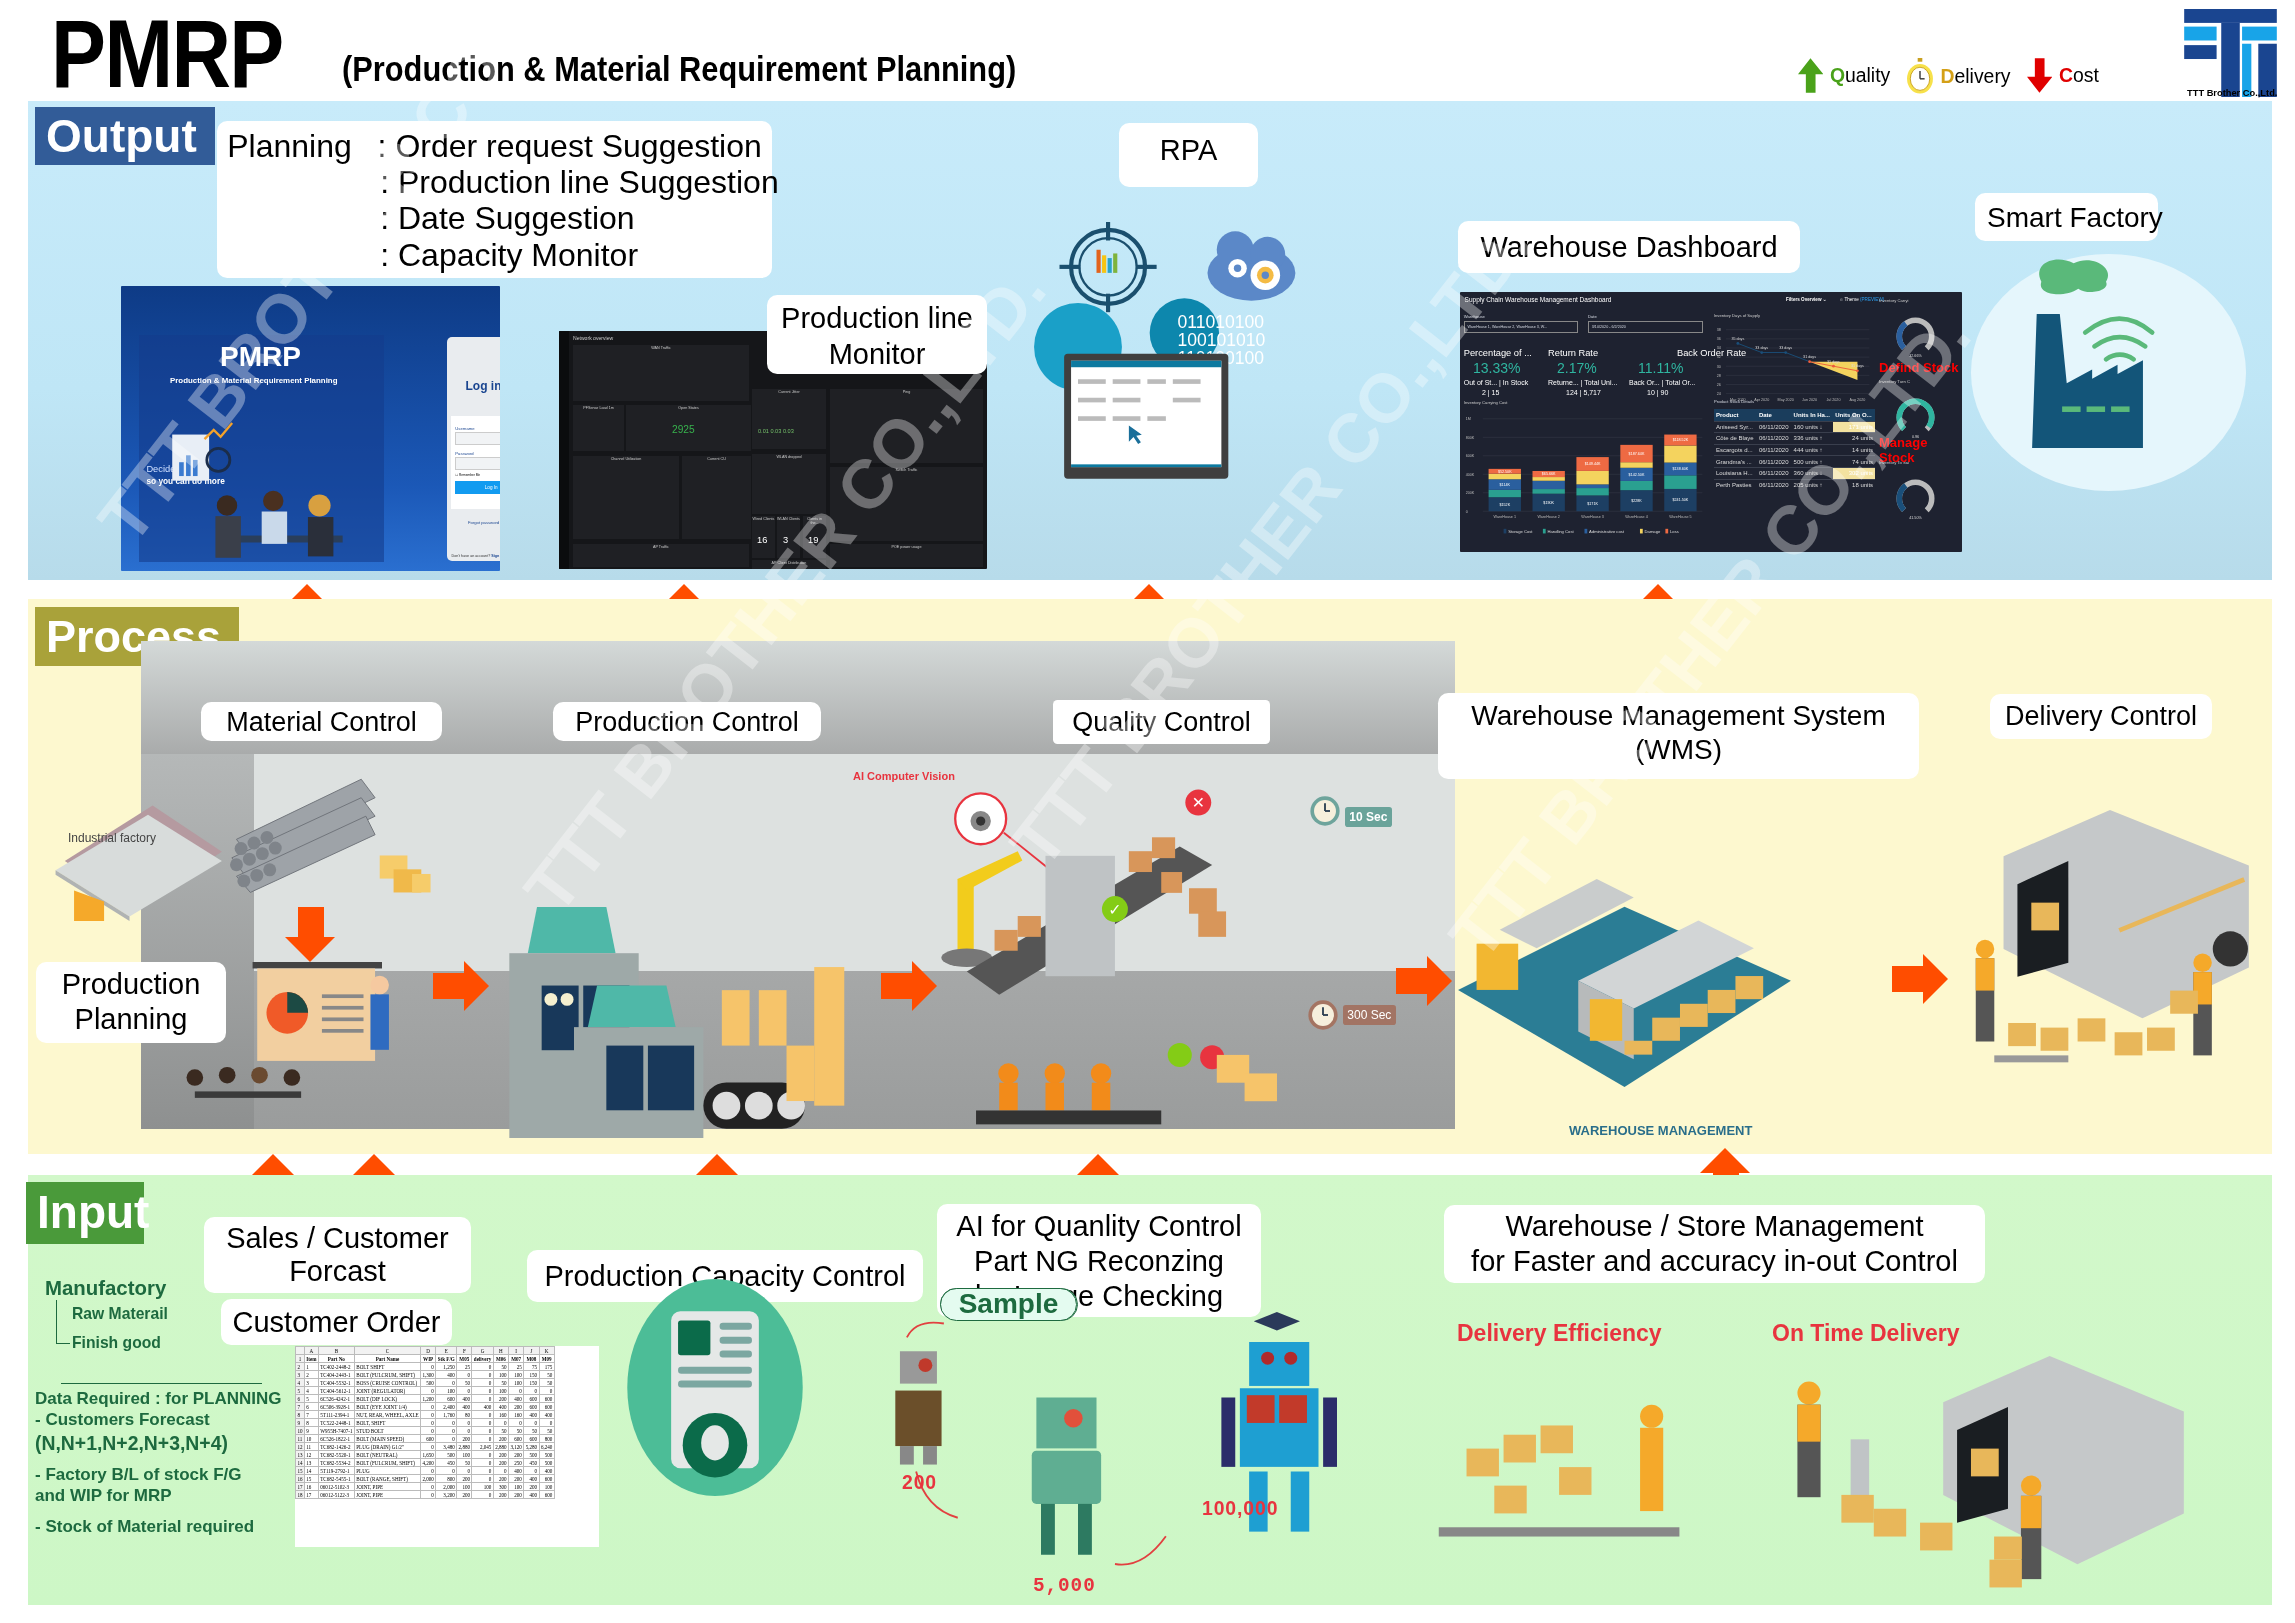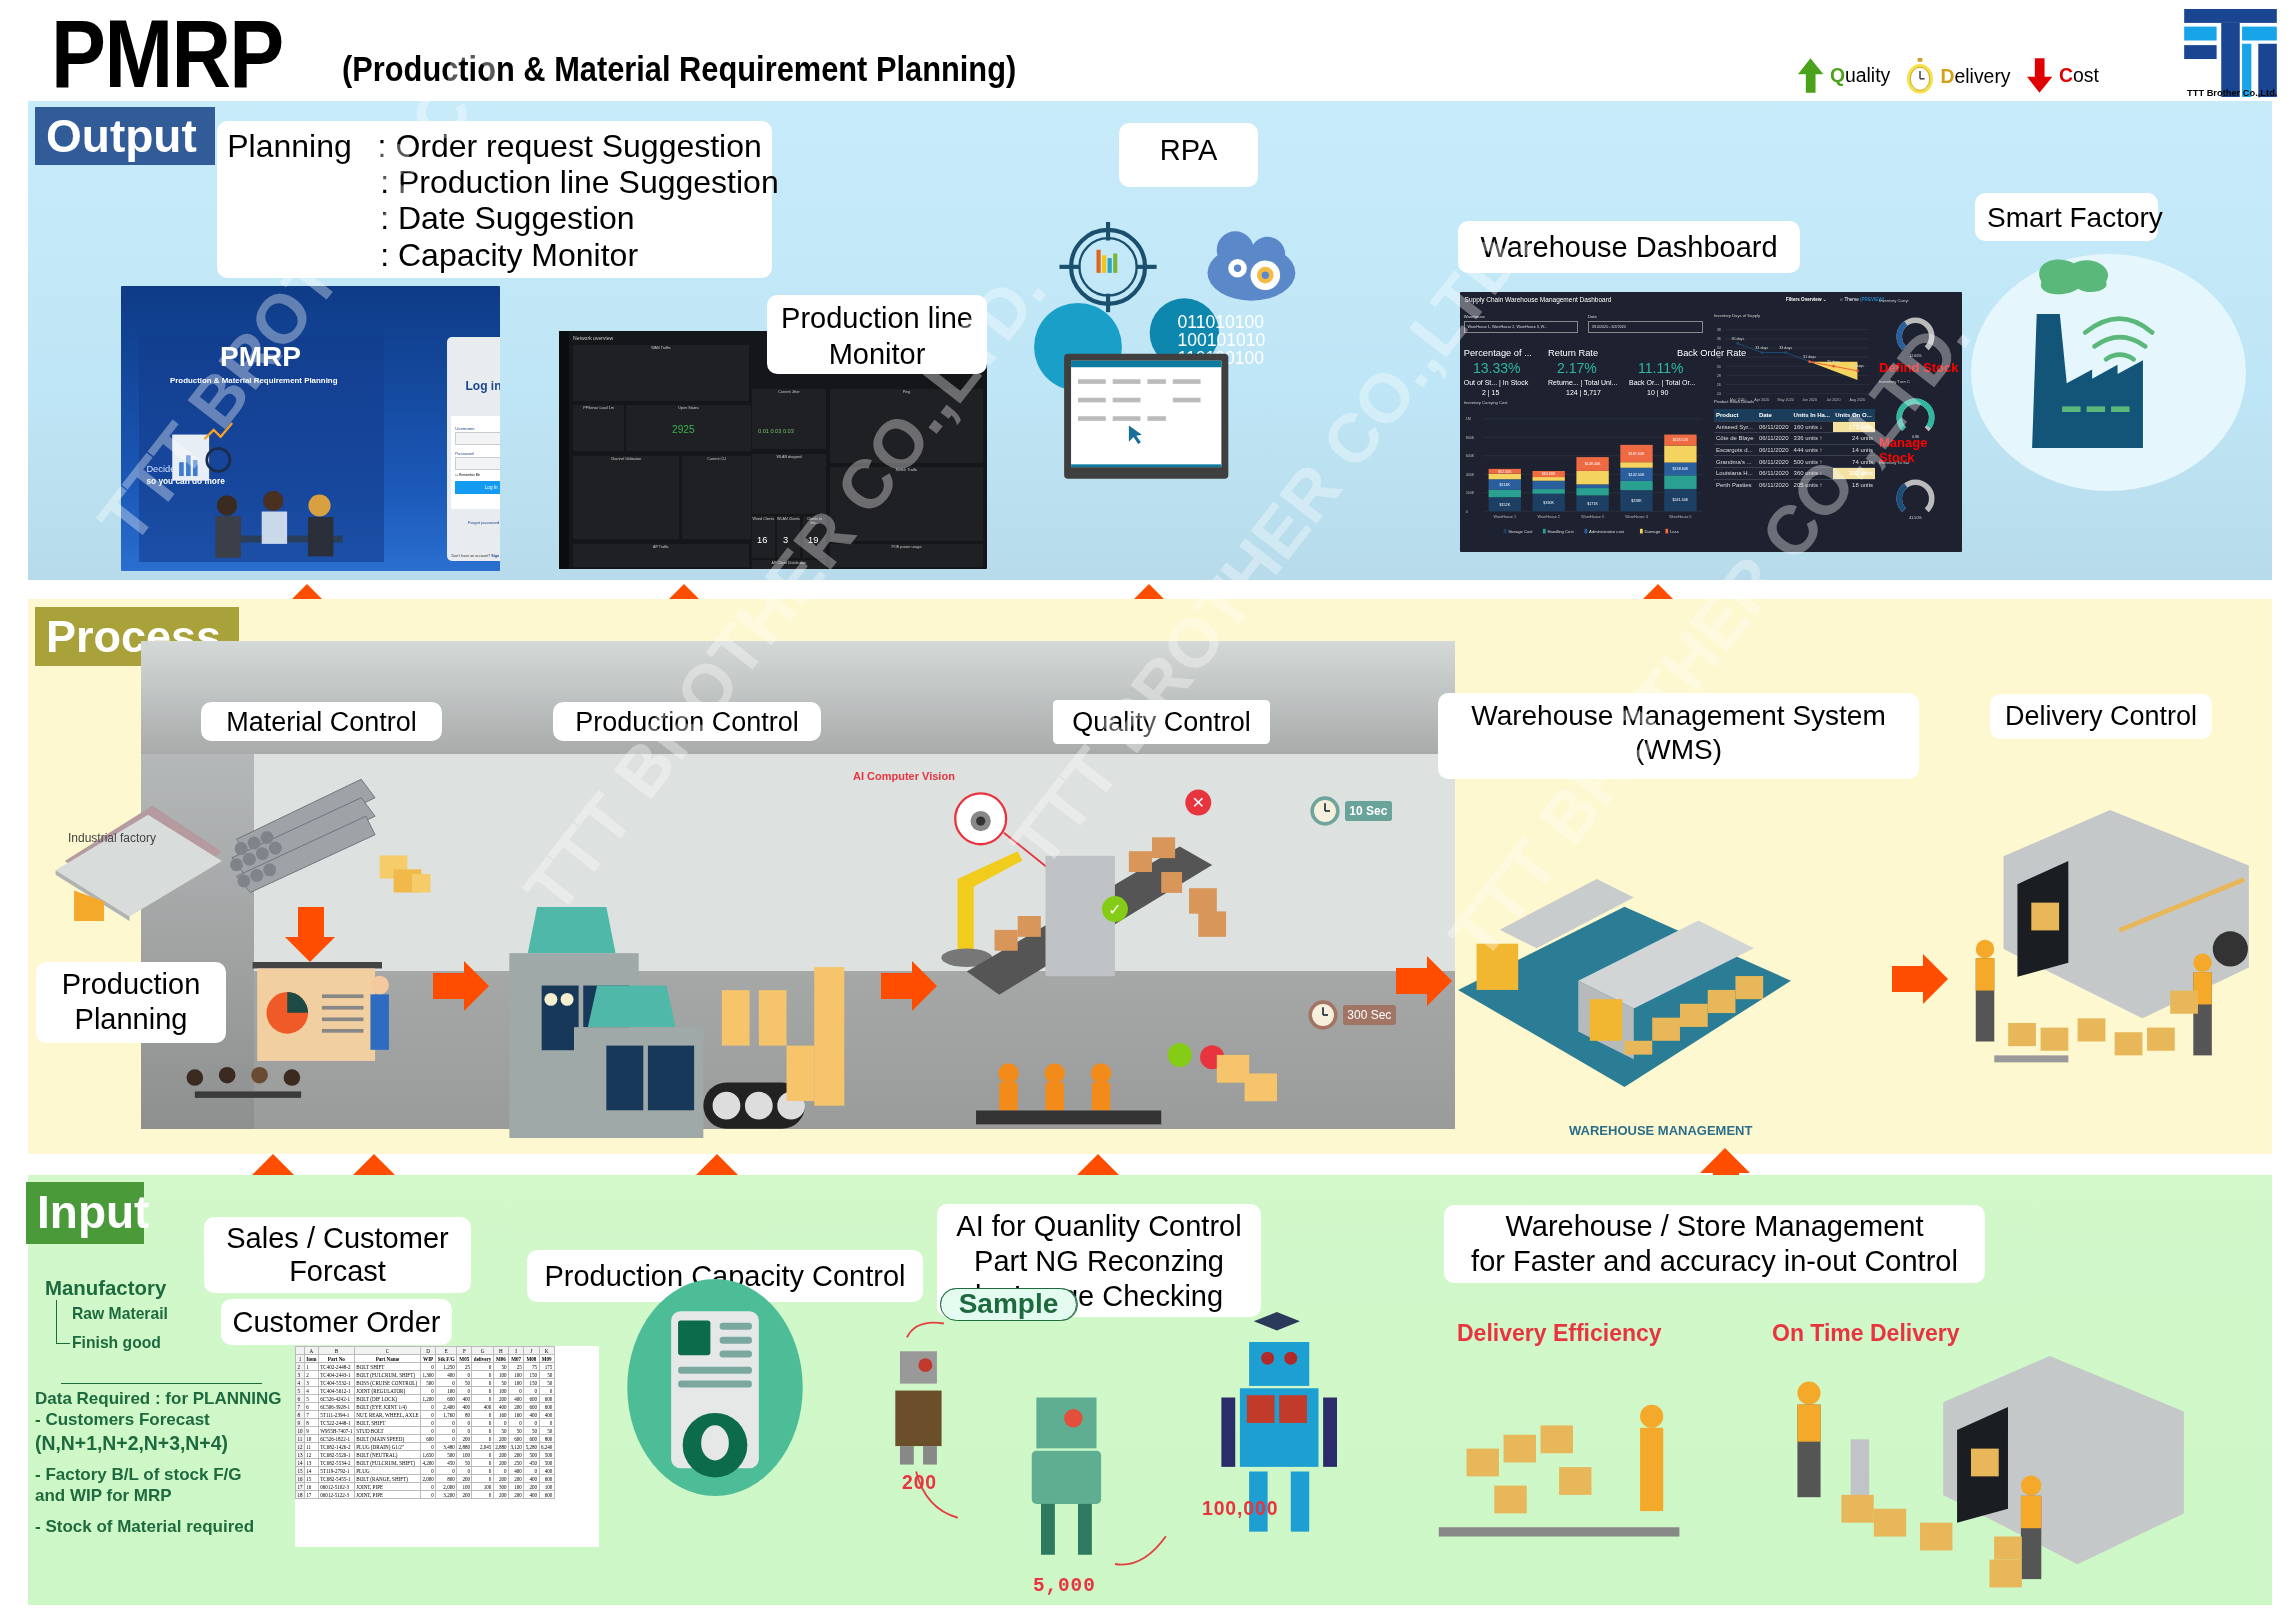--- a/index.html
+++ b/index.html
@@ -653,21 +653,21 @@
       <rect x="130" y="660" width="40" height="60"></rect>
       <rect x="230" y="660" width="40" height="60"></rect>
       <rect x="330" y="660" width="40" height="60"></rect>
     </g>
   <rect x="80" y="720" width="400" height="30" fill="#333"></rect>
   <g fill="#f6c46a">
       <rect x="600" y="600" width="70" height="60"></rect>
       <rect x="660" y="640" width="70" height="60"></rect>
     </g>
 </svg>
-<div class="abs" style="left:1309px;top:795px;display:flex;align-items:center;gap:3.7px;">
+<div class="abs" style="left:1309px;top:795px;display:flex;align-items:flex-end;gap:3.7px;">
   <svg width="32" height="32" viewBox="0 0 70 70">
       <circle cx="35" cy="35" r="32" fill="#6ea49c"></circle>
       <circle cx="35" cy="35" r="24" fill="#f6efdc"></circle>
       <line x1="35" y1="35" x2="35" y2="18" stroke="#2a3e50" stroke-width="4"></line>
       <line x1="35" y1="35" x2="46" y2="35" stroke="#2a3e50" stroke-width="4"></line>
     </svg>
   <div style="background:#6aa39a;color:#fff;font-weight:700;font-size:12px;padding:2.8px 4.6px;border-radius:2.8px;">10 Sec</div>
 </div>
 <div class="abs" style="left:1307px;top:999px;display:flex;align-items:center;gap:3.7px;">
   <svg width="32" height="32" viewBox="0 0 70 70">

